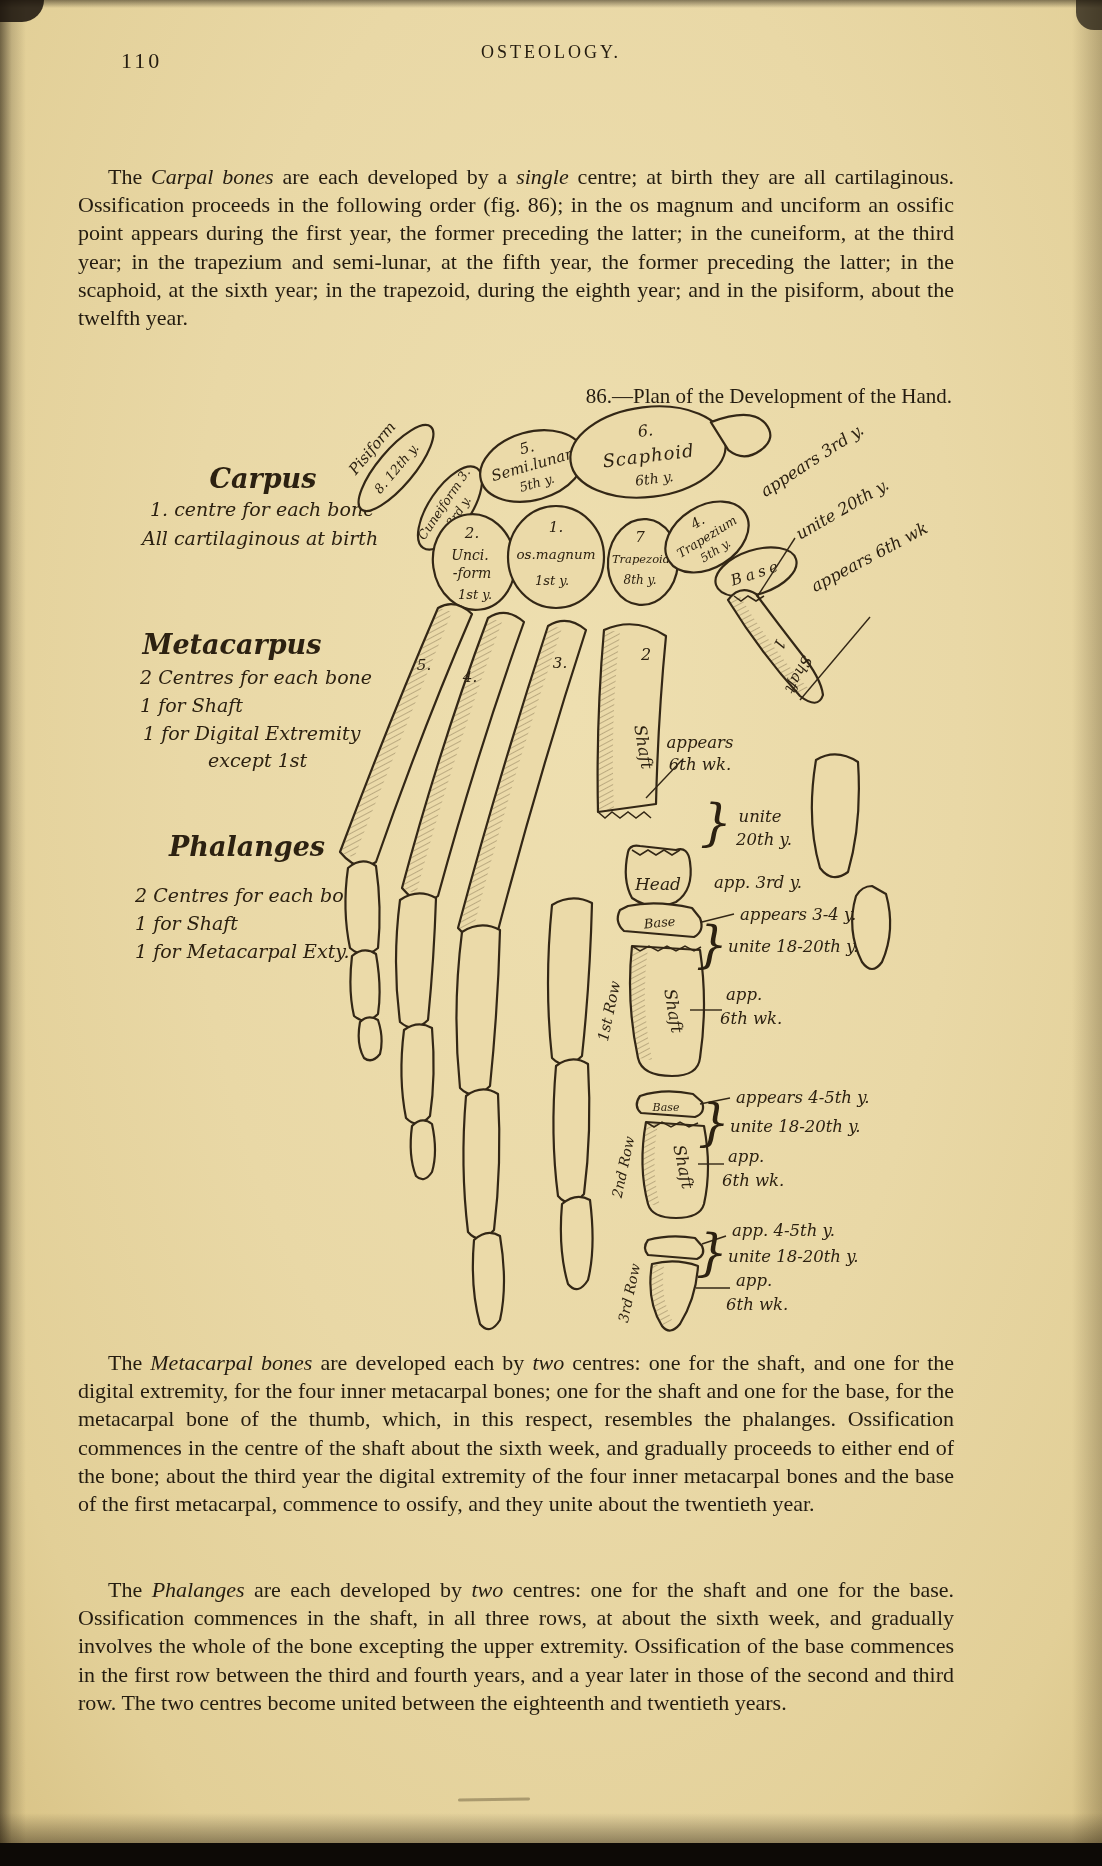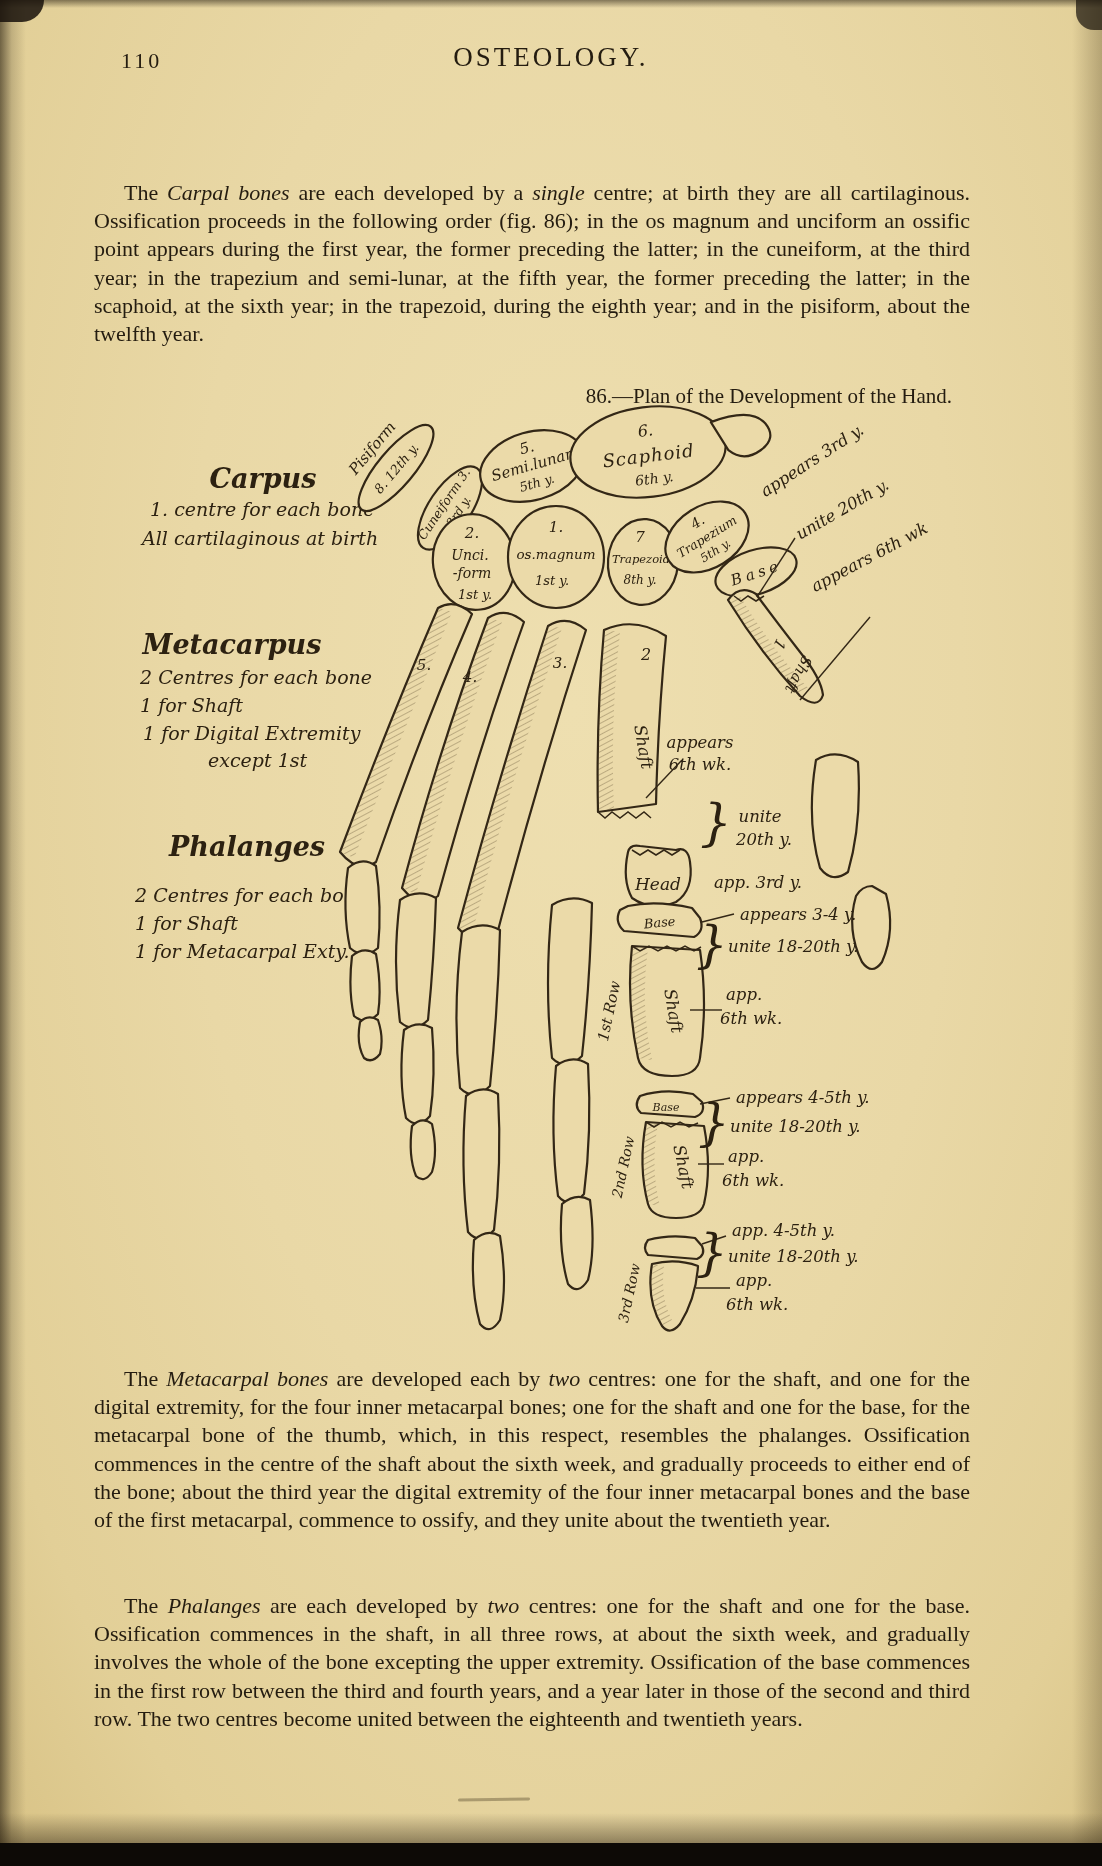--- a/index.html
+++ b/index.html
@@ -20,24 +20,24 @@
   .corner-tr{position:absolute;right:0;top:0;width:26px;height:30px;background:#17110a;
     border-bottom-left-radius:18px;opacity:.7;}
   .bottom-bar{position:absolute;left:0;bottom:0;width:100%;height:23px;background:#0d0a06;}
   .bottom-shadow{position:absolute;left:0;bottom:23px;width:100%;height:30px;
     background:linear-gradient(0deg, rgba(40,30,14,.45), rgba(40,30,14,0));}
   .fold-mark{position:absolute;left:458px;top:1798px;width:72px;height:3px;
     background:rgba(60,48,24,.35);border-radius:2px;transform:rotate(-1deg);}
 
   .pagenum{position:absolute;left:82px;top:48px;font-size:22px;letter-spacing:3px;margin-left:39px;}
   .runhead{position:absolute;left:0;right:0;top:42px;text-align:center;
-    font-size:27px;letter-spacing:3px;}
+    font-size:18px;letter-spacing:3px;}
   .sechead{position:absolute;left:0;right:0;top:112px;text-align:center;
     font-variant:small-caps;font-size:24px;letter-spacing:2px;}
-  .para{position:absolute;left:78px;width:876px;margin:16px;font-size:22px;
+  .para{position:absolute;left:78px;width:876px;margin:0;font-size:22px;
     line-height:28.2px;text-align:justify;text-indent:30px;}
   .para i{font-style:italic;}
   .caption{position:absolute;left:0;right:150px;top:384px;text-align:right;font-size:21px;}
 
   .fig{position:absolute;left:0;top:380px;}
   .bone{fill:#ebdaa9;stroke:#332716;stroke-width:2.2;stroke-linejoin:round;}
   .wavy{fill:none;stroke:#332716;stroke-width:1.5;}
   .leader{stroke:#332716;stroke-width:1.4;}
   .hatchfill{fill:url(#hx);opacity:.55;stroke:none;}
   text{font-family:"DejaVu Serif", serif;font-style:italic;fill:#2c2111;}

